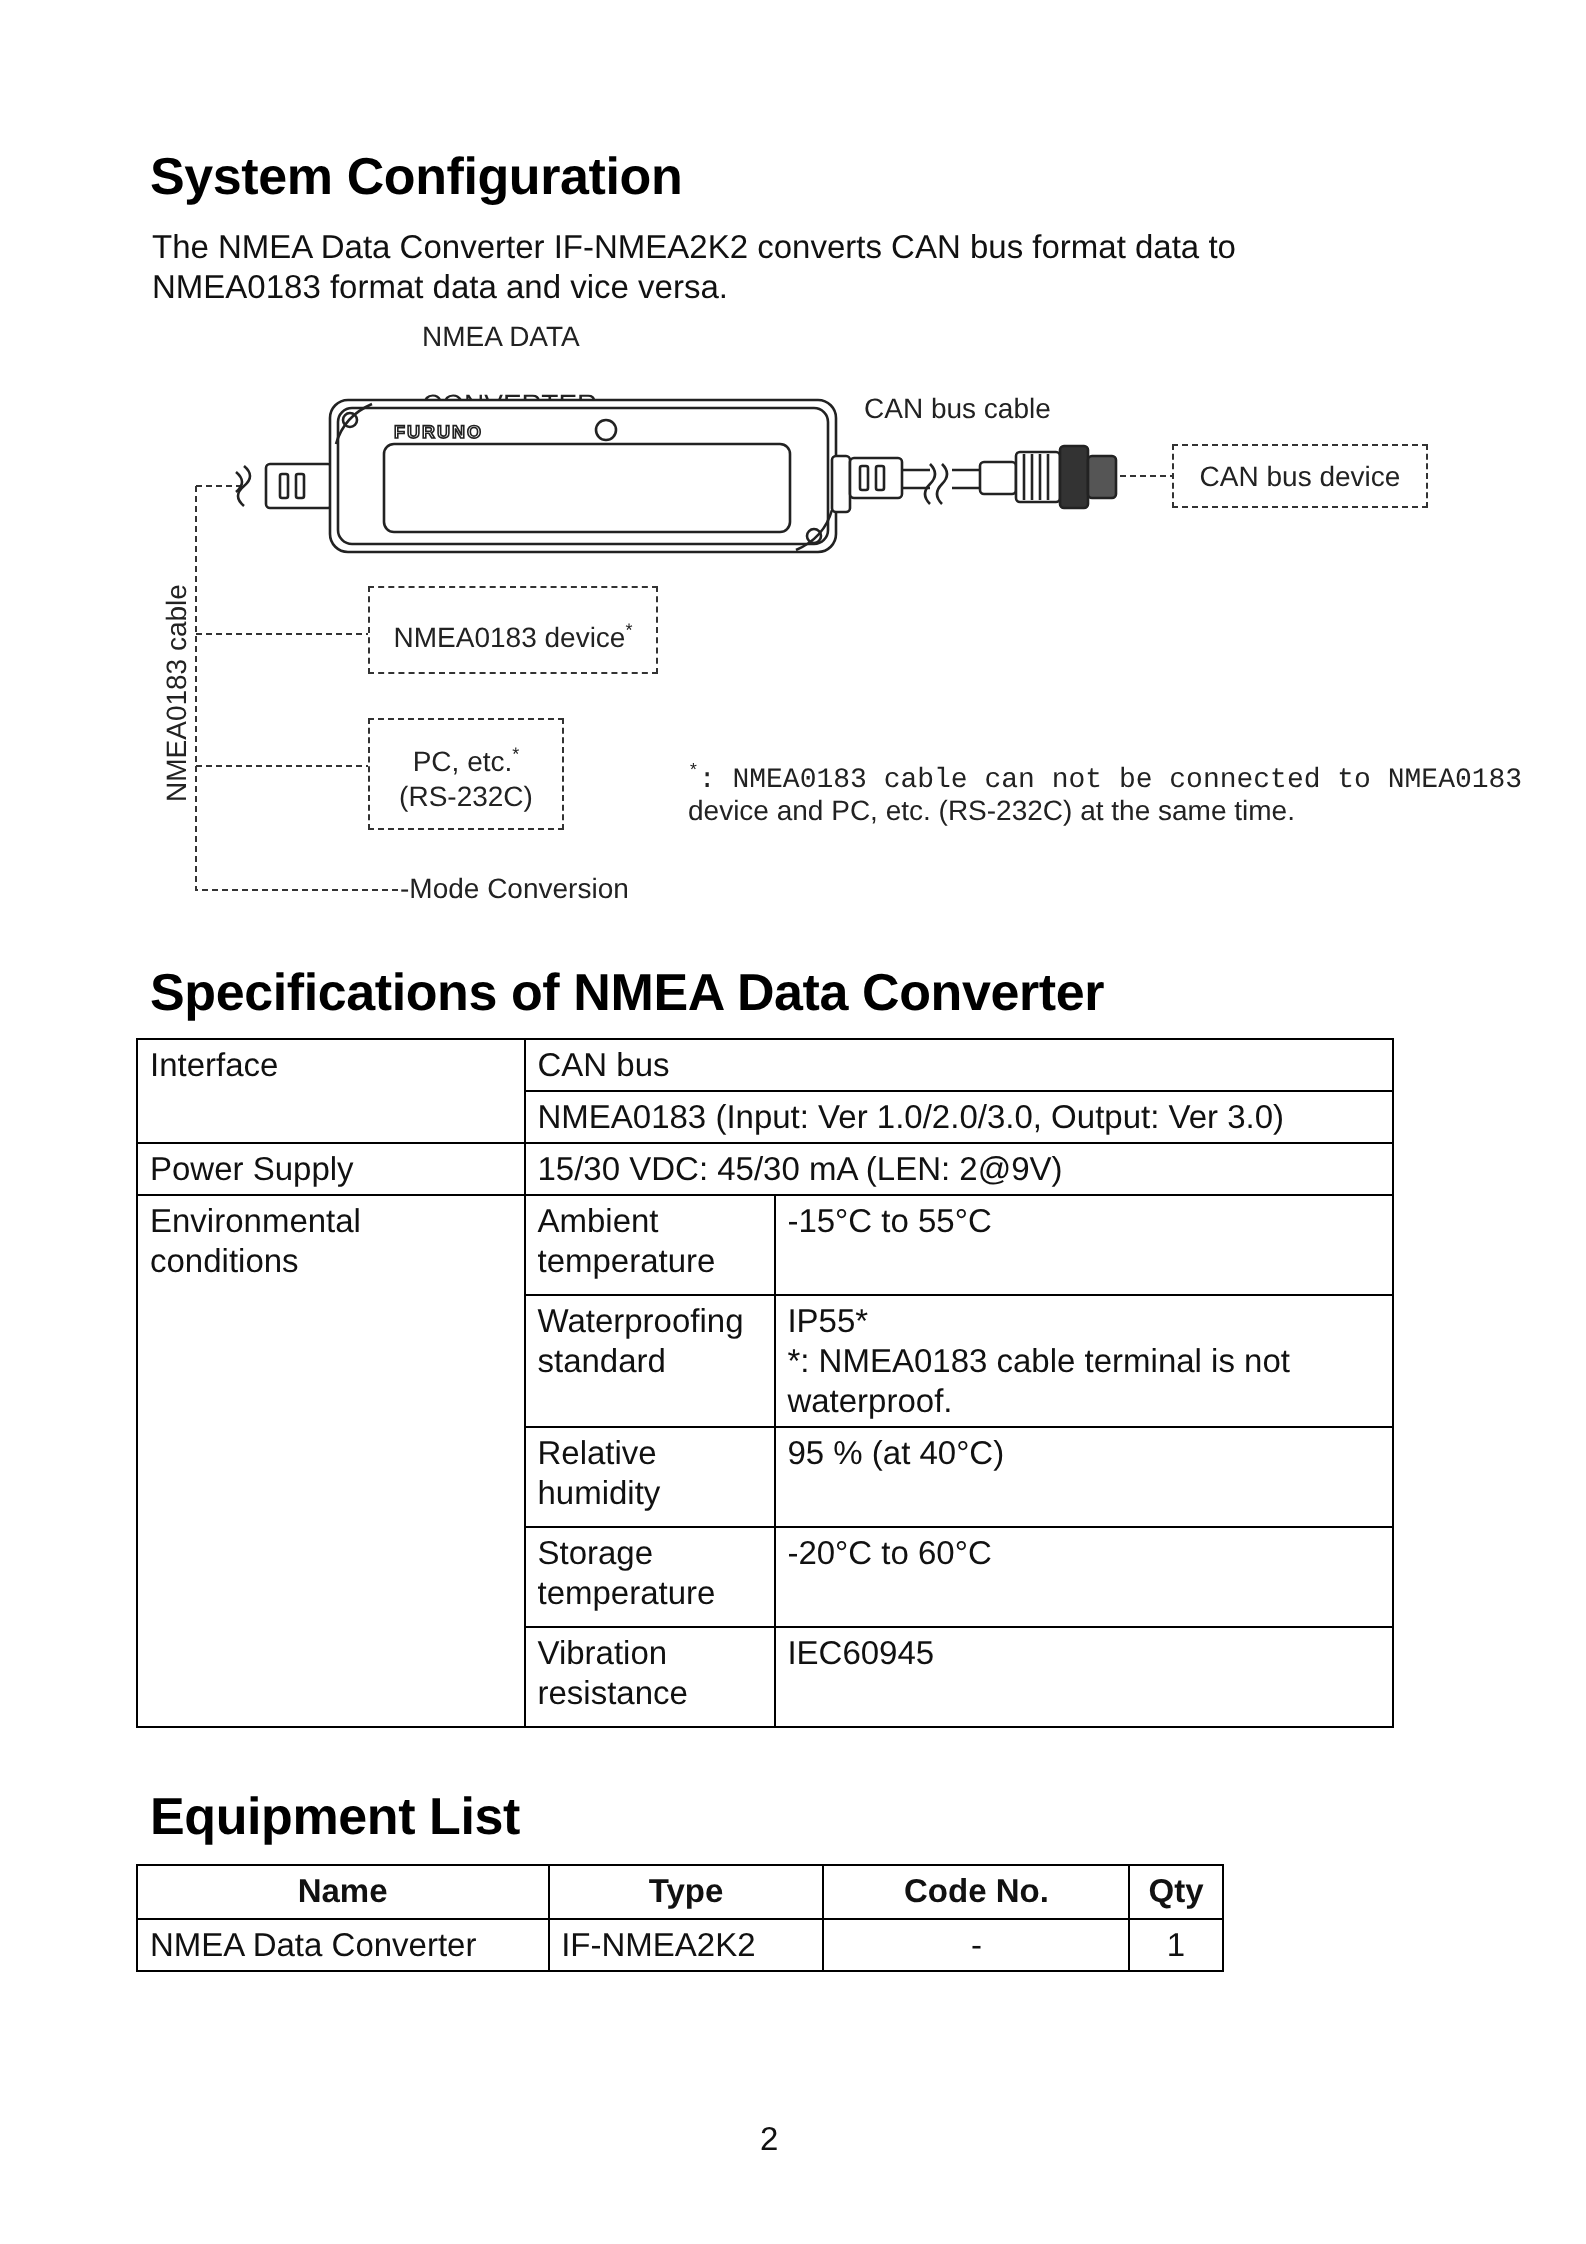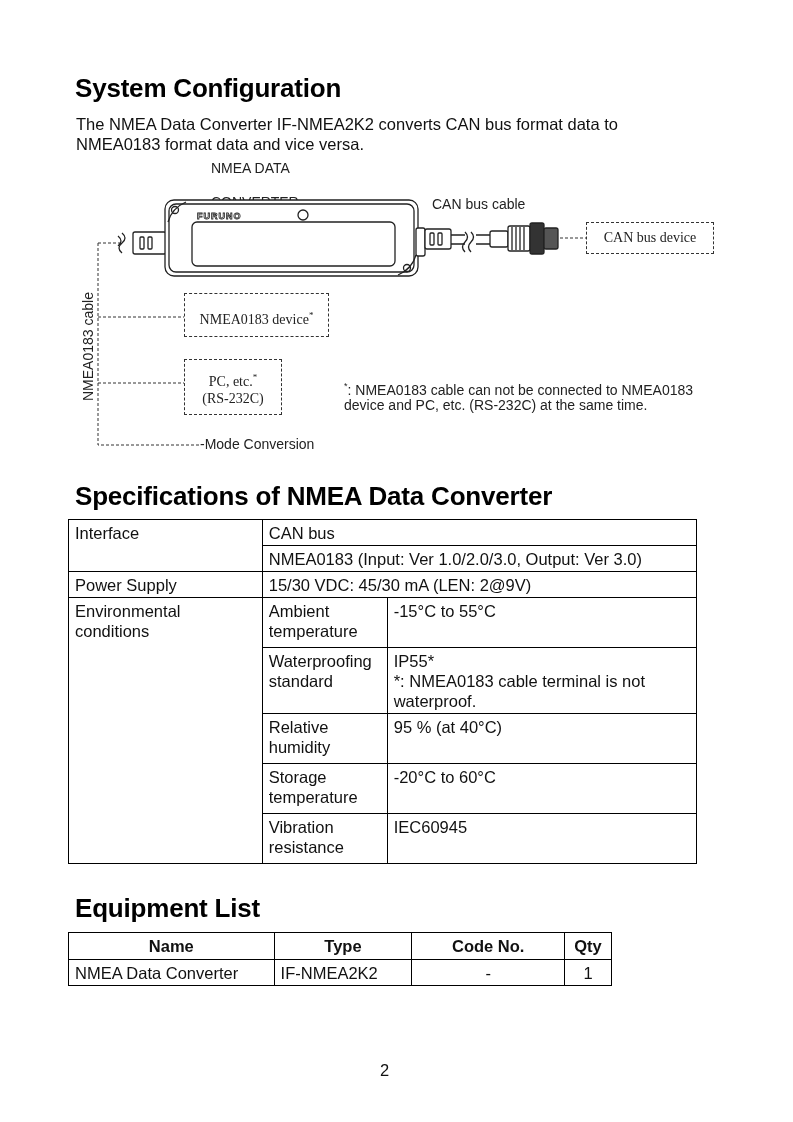--- a/index.html
+++ b/index.html
@@ -2,21 +2,21 @@
 <html><head>
 <meta charset="utf-8">
 <style>
   html, body { margin: 0; padding: 0; background: #ffffff; }
   body { width: 793px; height: 1122px; position: relative; overflow: hidden;
          font-family: "Liberation Sans", sans-serif; color: #111; }
   .abs { position: absolute; }
   h1.sec { position: absolute; margin: 0; font-size: 26px; font-weight: bold; letter-spacing: -0.2px; color: #000; white-space: nowrap; }
   .para { position: absolute; margin: 1px; font-size: 16.5px; line-height: 20px; color: #111; }
   .lbl { position: absolute; font-size: 14px; line-height: 17px; color: #222; white-space: nowrap; }
-  .dbox { position: absolute; border: 1px dashed #333; box-sizing: border-box; font-size: 14px; color: #222; text-align: center; font-family: Liberation Serif, serif; }
+  .dbox { position: absolute; border: 1px dashed #333; box-sizing: border-box; font-size: 14px; color: #222; text-align: center; }
   .dbox sup { font-size: 9px; }
   table { border-collapse: collapse; position: absolute; font-size: 16.5px; }
   td, th { border: 1px solid #000; vertical-align: top; padding: 3px 6px 2px 6px; line-height: 20px; text-align: left; }
   th { font-weight: bold; text-align: center; padding: 3px 1px; }
   td.center { text-align: center; }
   .pagenum { position: absolute; left: 380px; top: 1061px; font-size: 16.5px; }
 </style>
 </head>
 <body>
 
@@ -91,21 +91,21 @@
     <span>NMEA0183 device</span><sup>*</sup>
   </div>
 
   <div class="dbox" style="left:184px; top:359px; width:98px; height:56px; padding-top:9px; line-height:17px;">
     <div><span>PC, etc.</span><sup>*</sup></div>
     <div>(RS-232C)</div>
   </div>
 
   <div class="lbl" style="left:200px; top:436px;">-Mode Conversion</div>
 
-  <div class="lbl" style="left:344px; top:378px;"><sup style="font-size:9px;">*</sup><span>: NMEA0183 cable can not be connected to NMEA0183</span></div>
+  <div class="lbl" style="left:344px; top:378px;font-family:Liberation Mono, monospace;"><sup style="font-size:9px;">*</sup><span>: NMEA0183 cable can not be connected to NMEA0183</span></div>
   <div class="lbl" style="left:344px; top:397px;">device and PC, etc. (RS-232C) at the same time.</div>
 </div>
 
 <h1 class="sec" style="left:75px; top:481px;">Specifications of NMEA Data Converter</h1>
 
 <table style="left:68px; top:519px; width:629px;border-radius:18px;">
   <colgroup>
       <col style="width:194px">
       <col style="width:125px">
       <col style="width:310px">

